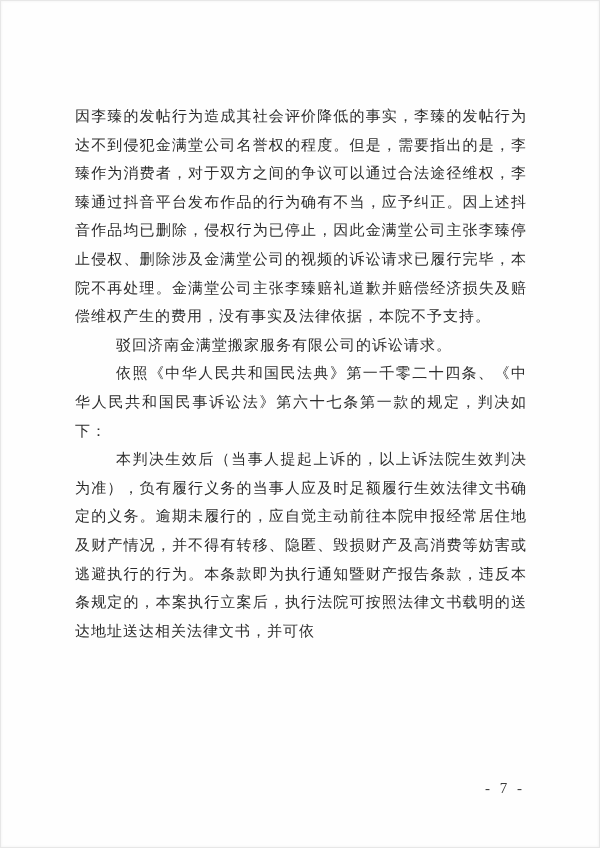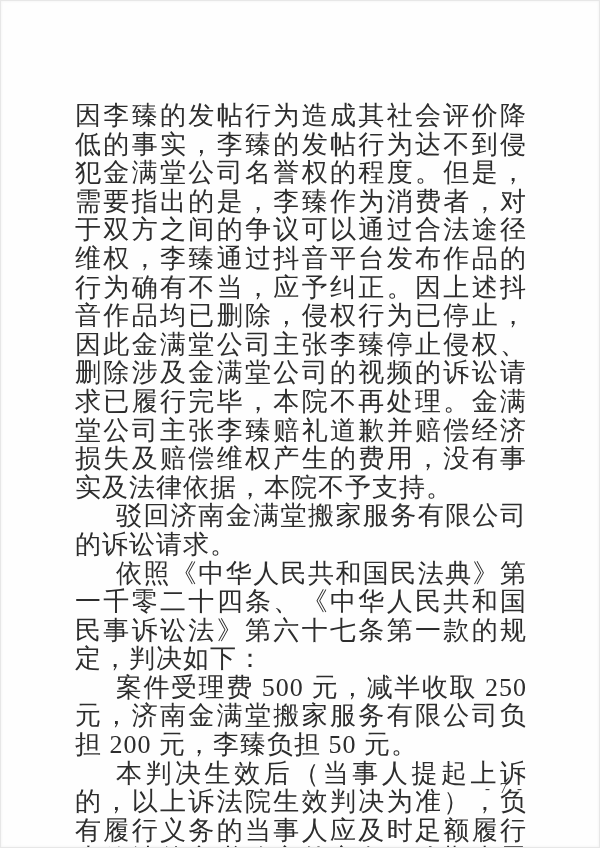--- a/index.html
+++ b/index.html
@@ -19,21 +19,21 @@
     font-family: "Liberation Serif", "DejaVu Serif", serif;
   }
   .text-block {
     position: absolute;
     left: 74px;
     top: 101px;
     width: 452px;
   }
   .para {
     margin: 0;
-    font-size: 26px;
+    font-size: 15px;
     line-height: 28.6px;
     letter-spacing: 1px;
     color: #2d2d2d;
     text-align: justify;
     text-justify: inter-ideograph;
     word-break: break-all;
   }
   .para.indent {
     text-indent: 41px;
   }
@@ -49,17 +49,16 @@
   }
 </style>
 </head>
 <body>
 
 <div class="page">
   <div class="text-block">
     <p class="para">因李臻的发帖行为造成其社会评价降低的事实，李臻的发帖行为达不到侵犯金满堂公司名誉权的程度。但是，需要指出的是，李臻作为消费者，对于双方之间的争议可以通过合法途径维权，李臻通过抖音平台发布作品的行为确有不当，应予纠正。因上述抖音作品均已删除，侵权行为已停止，因此金满堂公司主张李臻停止侵权、删除涉及金满堂公司的视频的诉讼请求已履行完毕，本院不再处理。金满堂公司主张李臻赔礼道歉并赔偿经济损失及赔偿维权产生的费用，没有事实及法律依据，本院不予支持。</p>
     <p class="para indent">驳回济南金满堂搬家服务有限公司的诉讼请求。</p>
     <p class="para indent">依照《中华人民共和国民法典》第一千零二十四条、《中华人民共和国民事诉讼法》第六十七条第一款的规定，判决如下：</p>
-    <p class="para indent">案件受理费 500 元，减半收取 250 元，济南金满堂搬家服务有限公司负担 200 元，李臻负担 50 元。</p>
     <p class="para indent">本判决生效后（当事人提起上诉的，以上诉法院生效判决为准），负有履行义务的当事人应及时足额履行生效法律文书确定的义务。逾期未履行的，应自觉主动前往本院申报经常居住地及财产情况，并不得有转移、隐匿、毁损财产及高消费等妨害或逃避执行的行为。本条款即为执行通知暨财产报告条款，违反本条规定的，本案执行立案后，执行法院可按照法律文书载明的送达地址送达相关法律文书，并可依</p>
   </div>
   <div class="page-footer">- 7 -</div>
 </div>
 
 </body></html>

